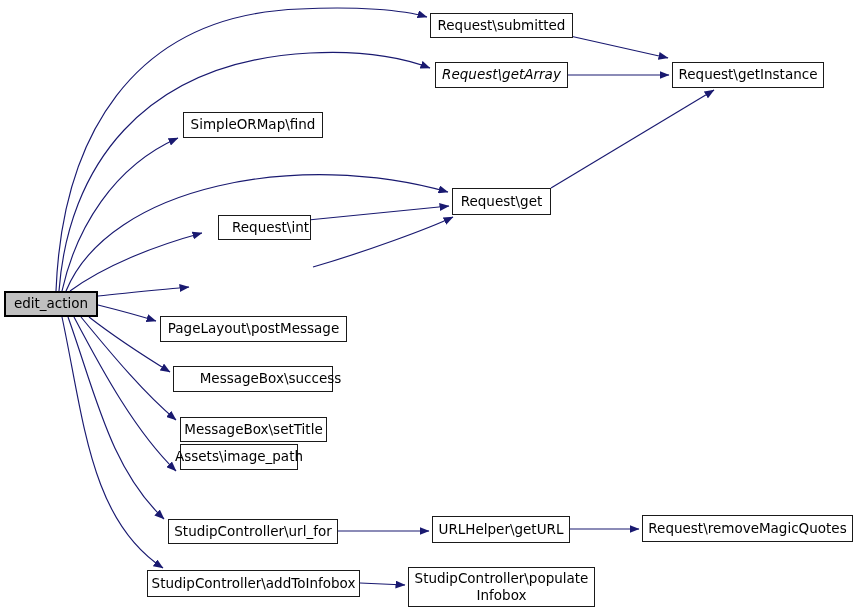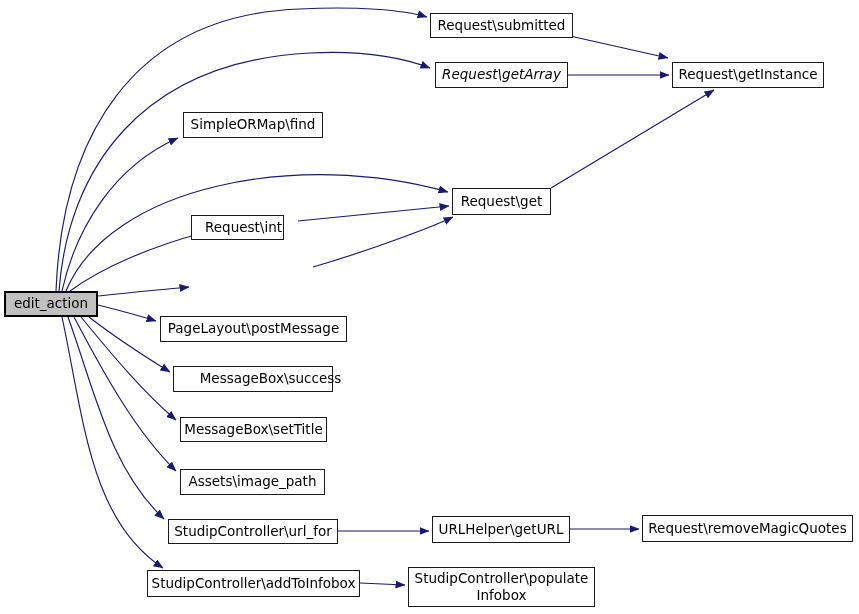--- a/index.html
+++ b/index.html
@@ -103,30 +103,30 @@
   <div class="node" style="left:430px; top:13px; width:143px; height:25px;">Request\submitted</div>
 
   <div class="node" style="left:435px; top:62px; width:133px; height:26px;font-style:italic;">Request\getArray</div>
 
   <div class="node" style="left:672px; top:62px; width:152px; height:26px;">Request\getInstance</div>
 
   <div class="node" style="left:183px; top:112px; width:140px; height:26px;">SimpleORMap\find</div>
 
   <div class="node" style="left:452px; top:188px; width:99px; height:27px;">Request\get</div>
 
-  <div class="node" style="left:191px; top:215px; width:93px; height:25px;padding-left:12px;">Request\int</div>
+  <div class="node" style="left:218px; top:215px; width:93px; height:25px;padding-left:12px;">Request\int</div>
 
 
   <div class="node" style="left:160px; top:316px; width:187px; height:26px;">PageLayout\postMessage</div>
 
   <div class="node" style="left:173px; top:366px; width:160px; height:26px;padding-left:35px;">MessageBox\success</div>
 
   <div class="node" style="left:180px; top:417px; width:147px; height:25px;">MessageBox\setTitle</div>
 
-  <div class="node" style="left:180px; top:469px; width:145px; height:26px;">Assets\image_path</div>
+  <div class="node" style="left:180px; top:444px; width:118px; height:26px;">Assets\image_path</div>
 
   <div class="node" style="left:168px; top:519px; width:170px; height:25px;">StudipController\url_for</div>
 
   <div class="node" style="left:432px; top:516px; width:138px; height:27px;">URLHelper\getURL</div>
 
   <div class="node" style="left:642px; top:515px; width:211px; height:27px;">Request\removeMagicQuotes</div>
 
   <div class="node" style="left:147px; top:570px; width:213px; height:27px;">StudipController\addToInfobox</div>
 
   <div class="node multiline" style="left:408px; top:567px; width:187px; height:40px;">StudipController\populate Infobox</div>

